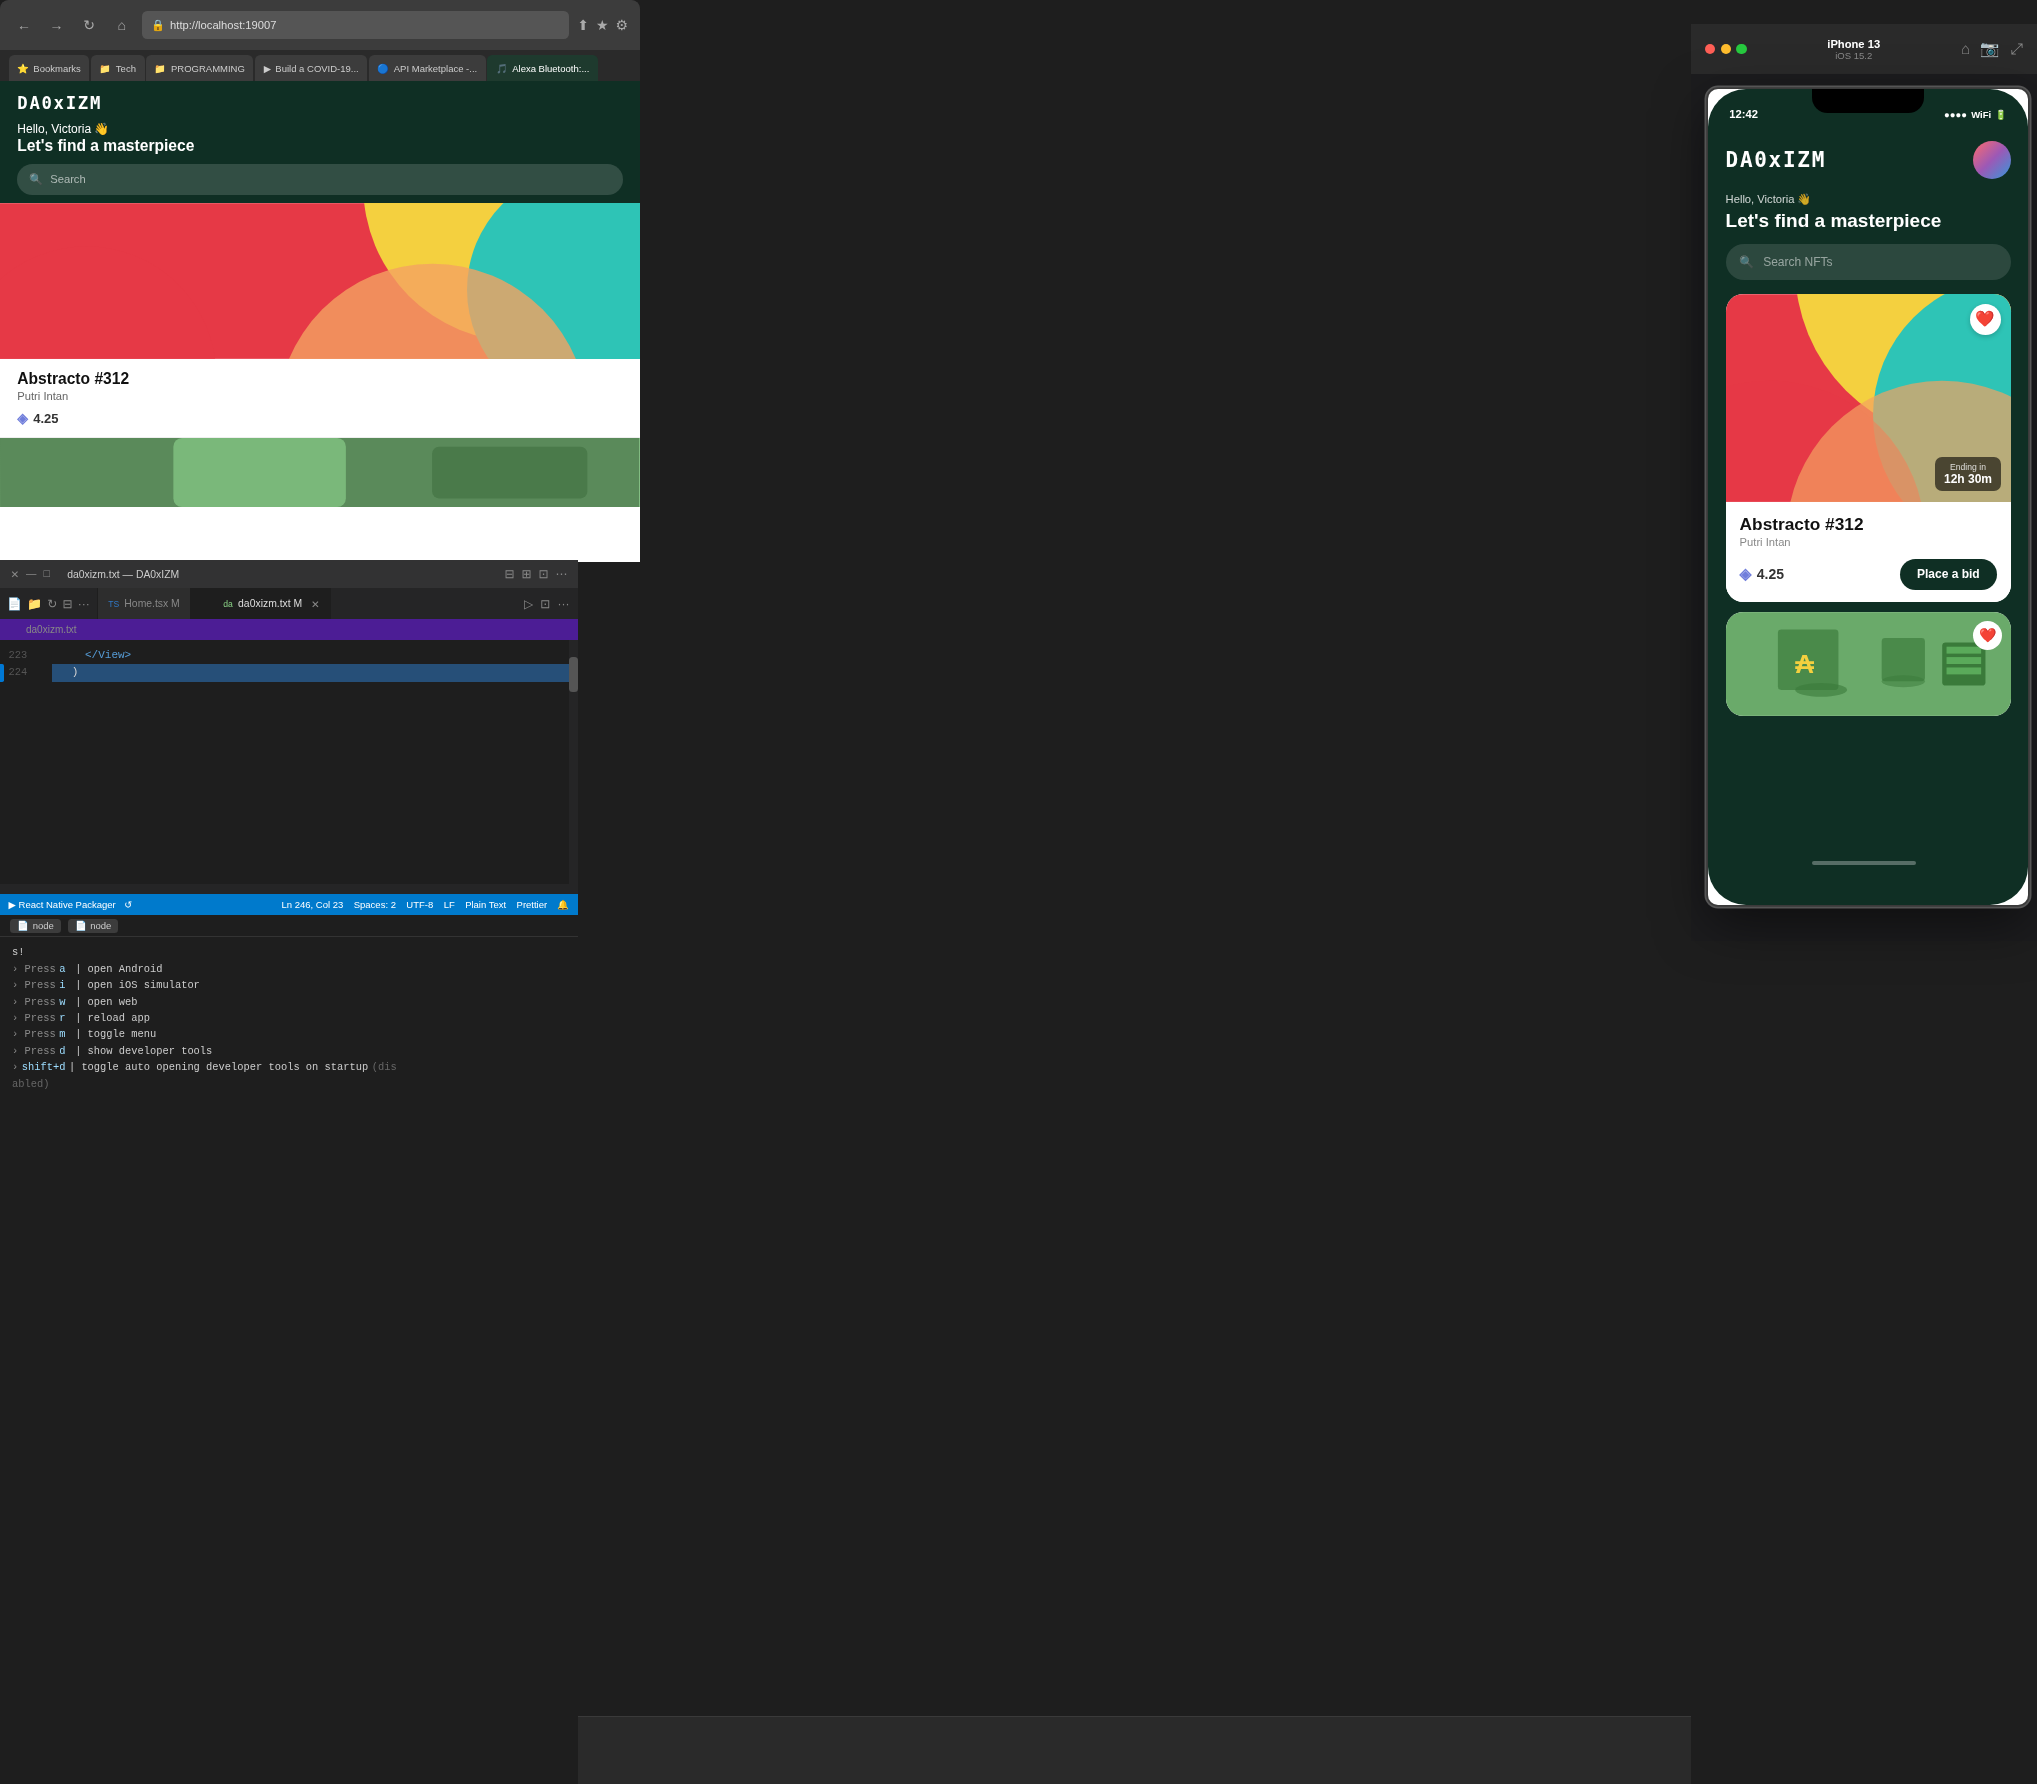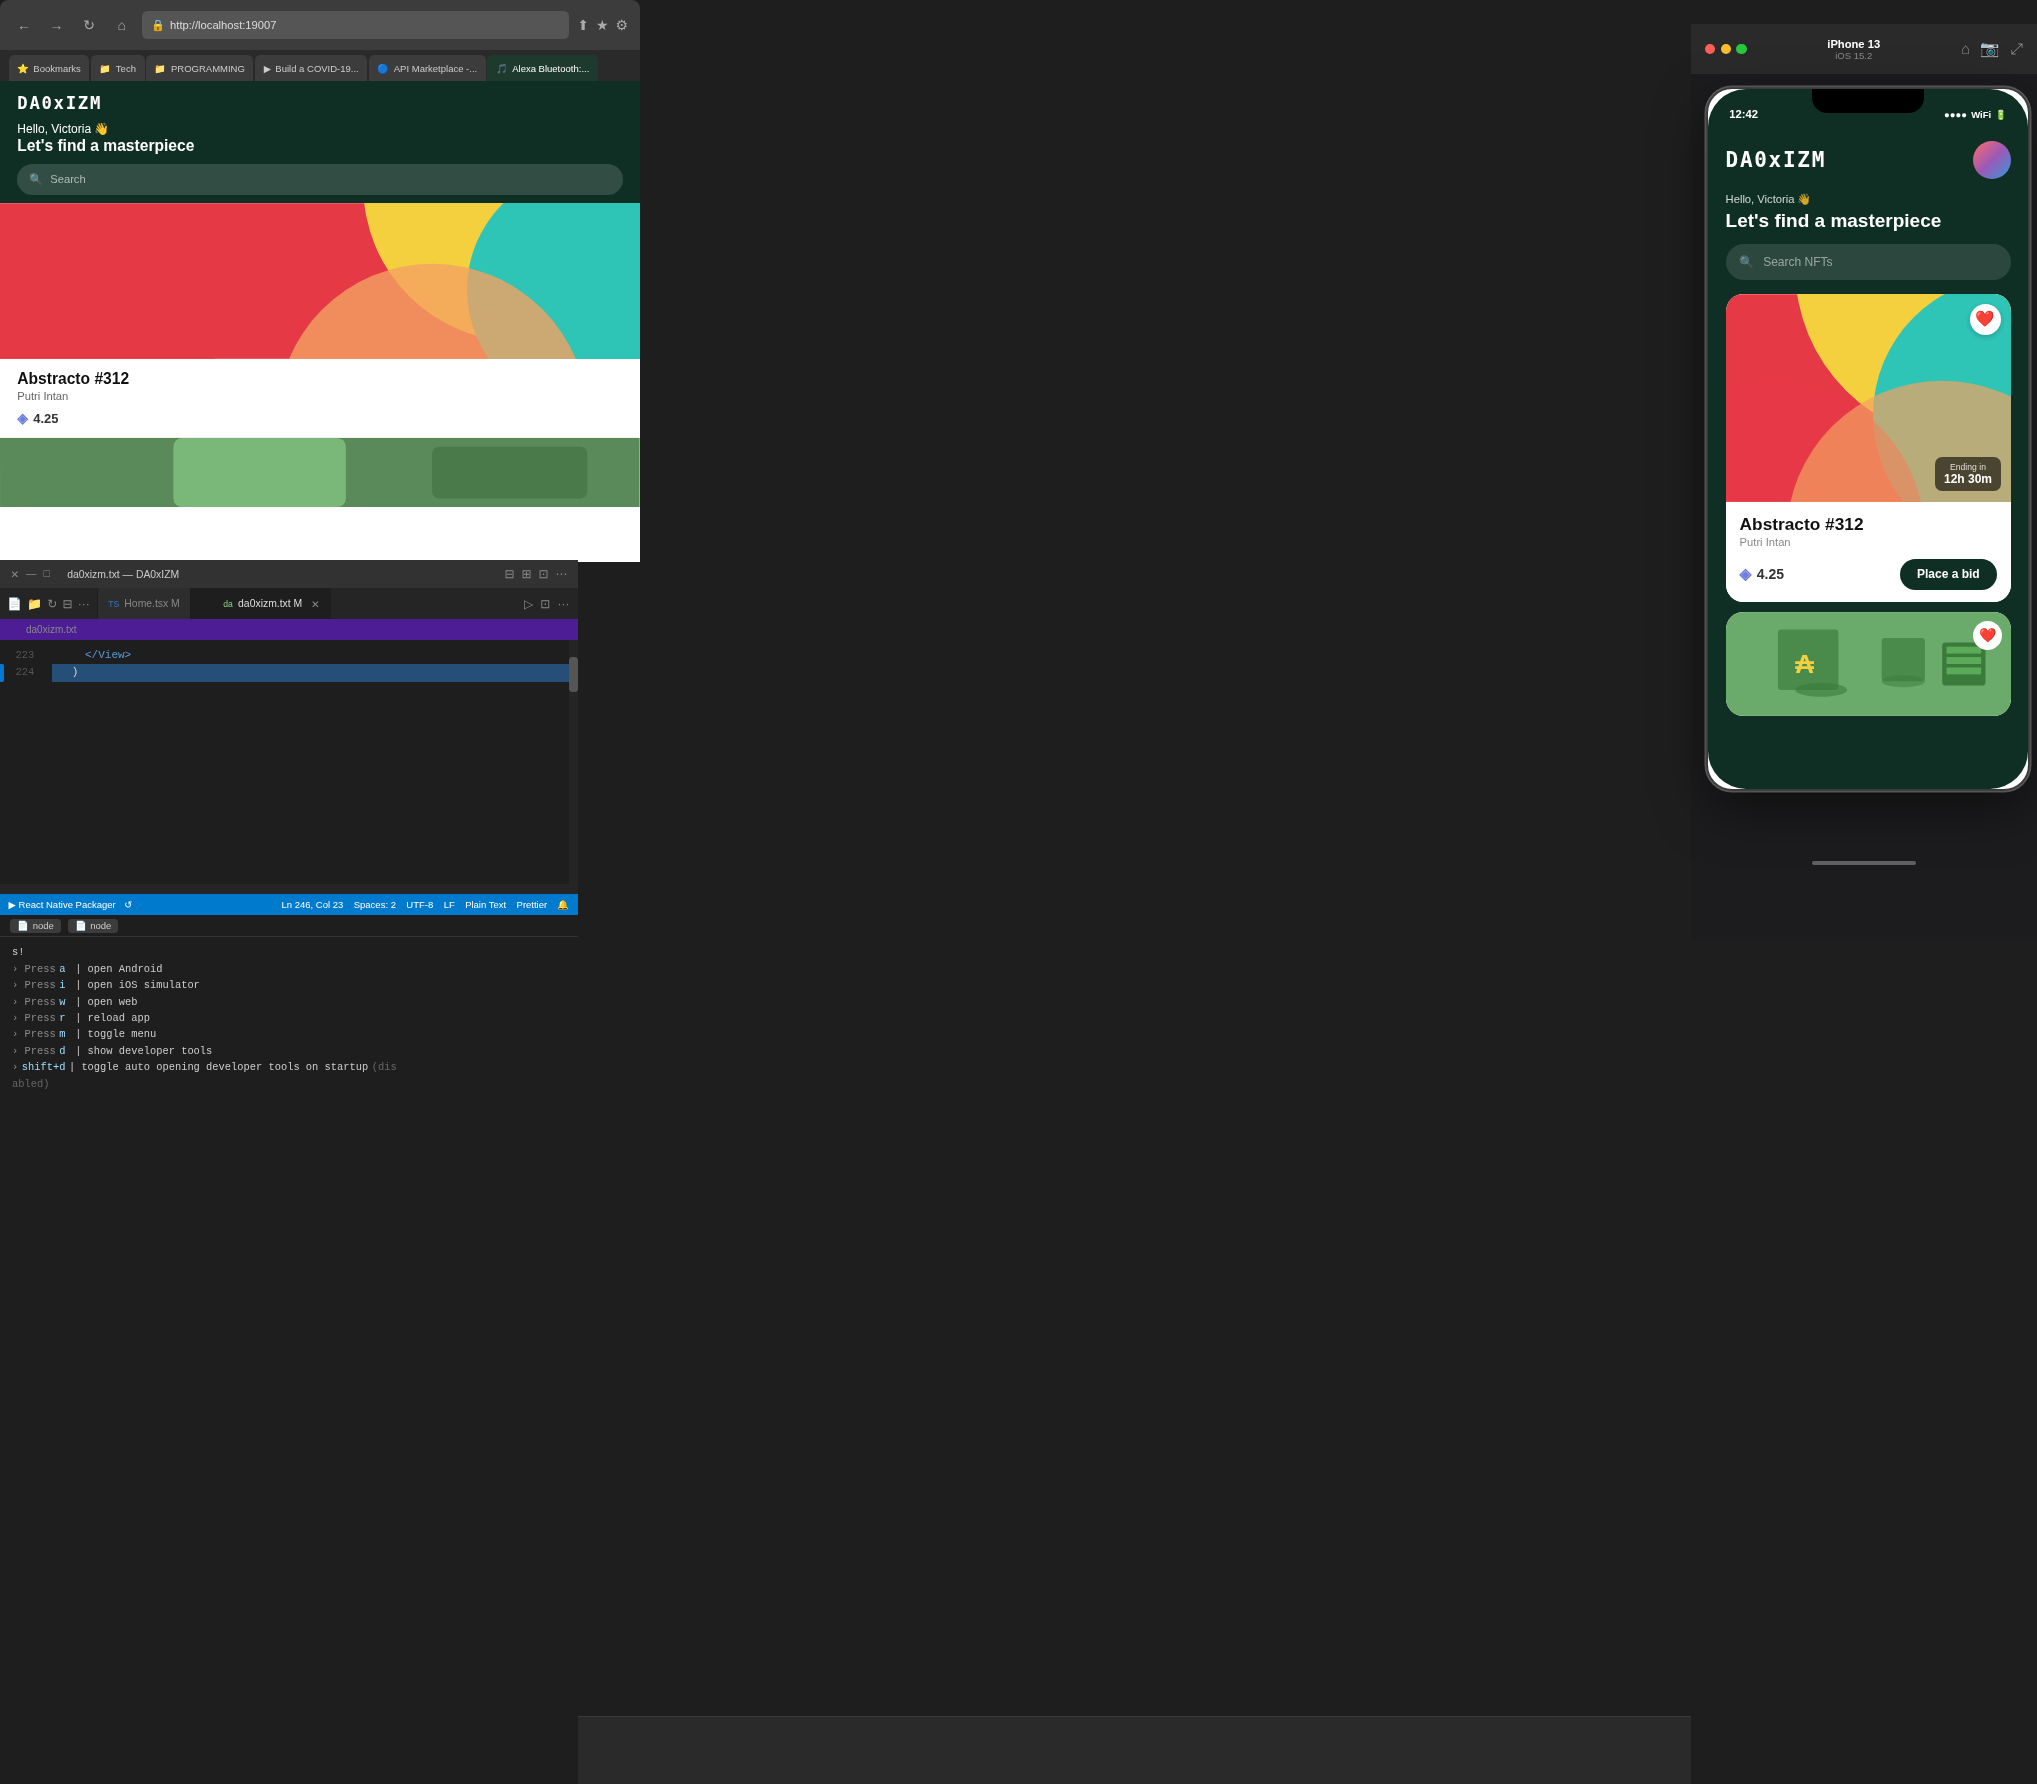--- a/index.html
+++ b/index.html
@@ -255,21 +255,21 @@
 
     .editor-area {
       display: flex;
       height: calc(355px - 80px - 31px);
       background: #1e1e1e;
     }
 
     .line-numbers {
       width: 43px;
       padding: 7px 0;
-      text-align: center;
+      text-align: left;
       padding-right: 10.4px;
       font-size: 10.4px;
       color: #555;
       font-family: 'Courier New', monospace;
       line-height: 17.3px;
       background: #1e1e1e;
     }
 
     .code-content {
       flex: 1;
@@ -416,23 +416,23 @@
       display: flex; gap: 10.4px;
       color: #888;
       font-size: 15.6px;
     }
 
     .iphone-body {
       position: absolute;
       top: 65px;
       left: 17.3px;
       width: 320px;
-      height: 700px;
+      height: 816px;
       background: #fff;
-      border-radius: 24px;
+      border-radius: 10px;
       overflow: hidden;
       box-shadow: 0 0 0 1.7px #3a3a3a, 0 0 0 3.5px #555, 0 17.3px 52px rgba(0,0,0,0.5);
     }
 
     .iphone-screen {
       width: 100%;
       height: 100%;
       background: #0f2f24;
       overflow: hidden;
       border-radius: 38px;

